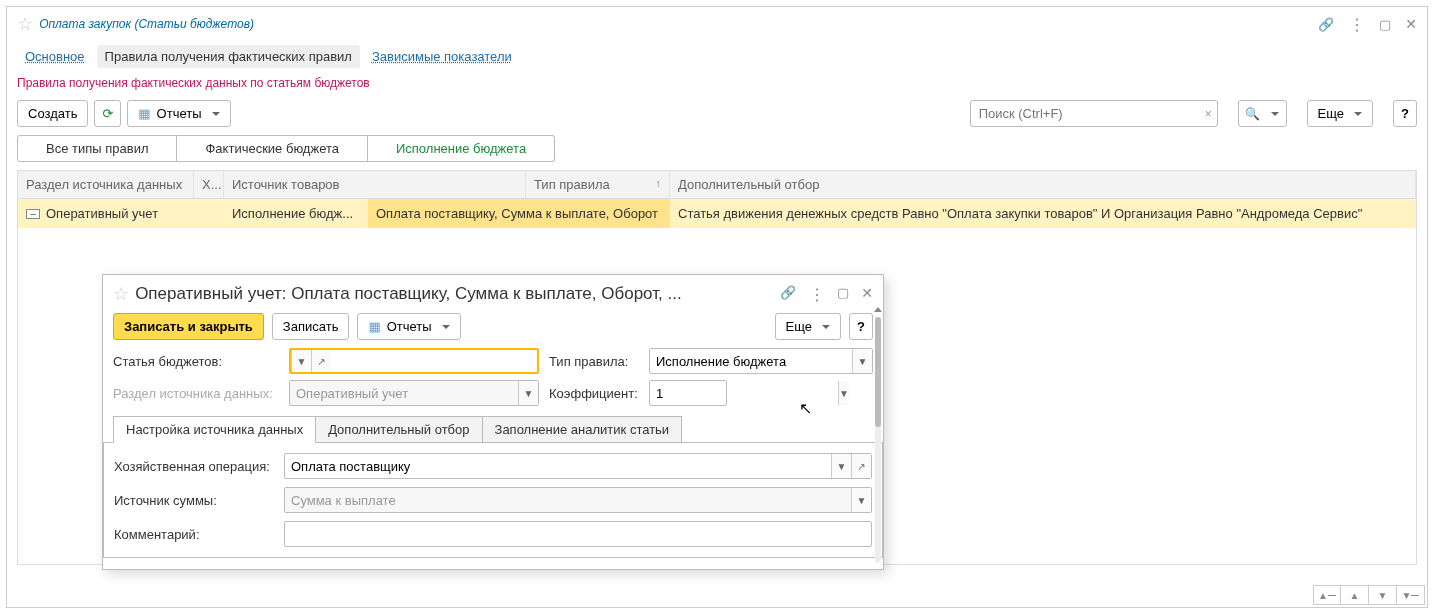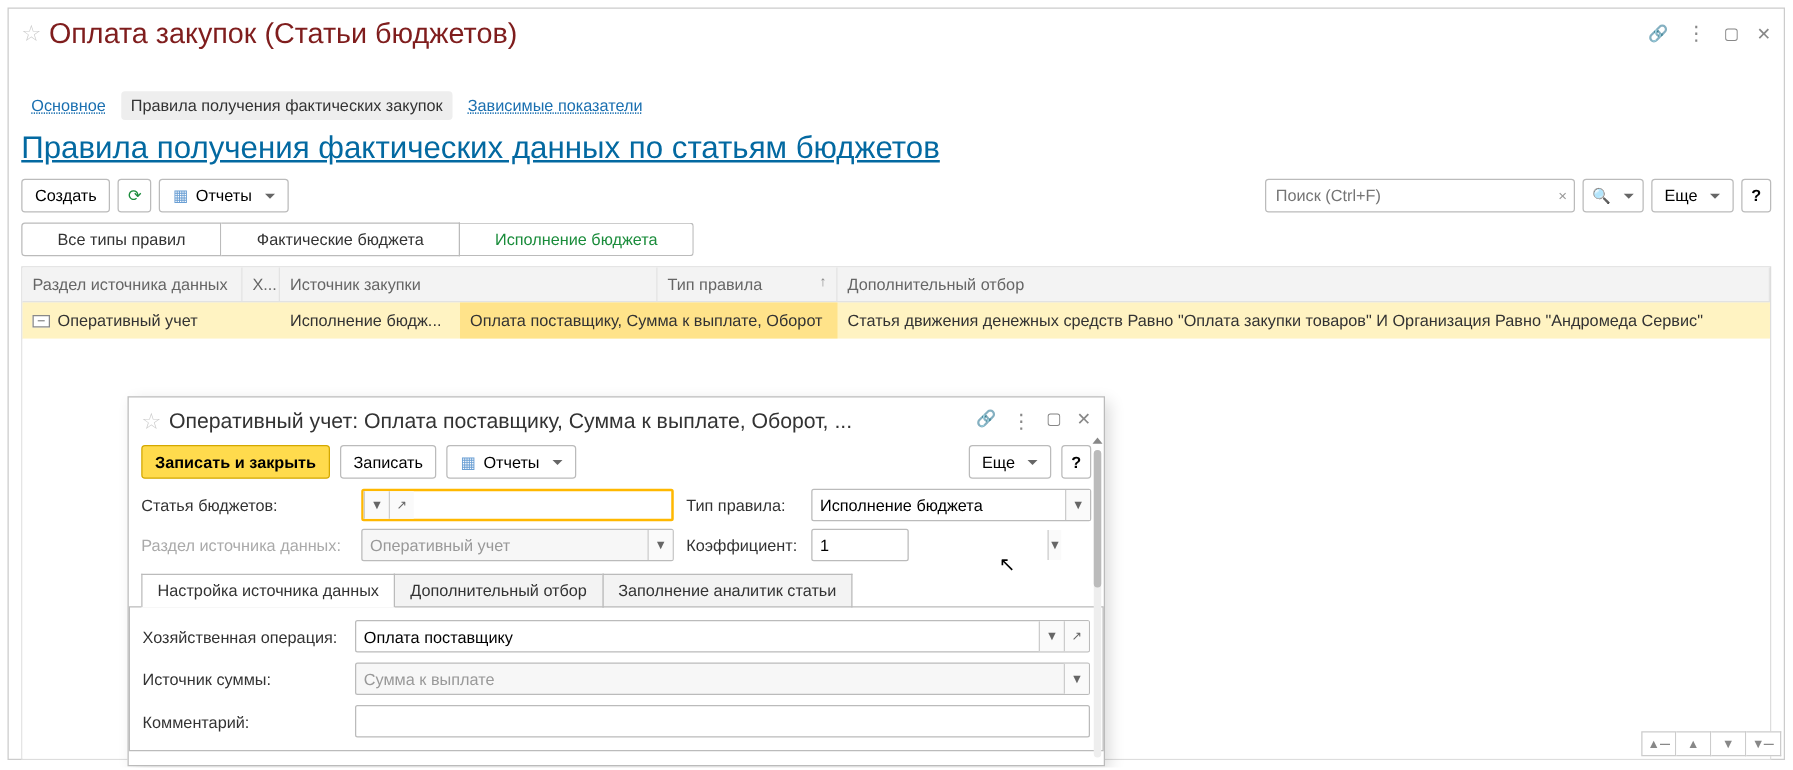--- a/index.html
+++ b/index.html
@@ -1,33 +1,33 @@
 <!DOCTYPE html>
 <html><head>
 <meta charset="utf-8">
 <style>
   * { box-sizing: border-box; font-family: Arial, sans-serif; }
   body { margin: 0; padding: 6px; background: #fff; font-size: 13px; color: #333; }
   .window { border: 1px solid #ccc; width: 1422px; height: 602px; position: relative; background:#fff;}
   .titlebar { display:flex; align-items:center; padding: 6px 10px; }
   .star { color:#ccc; font-size:18px; margin-right:6px; cursor:default;}
-  .title { color:#7f1d1d; font-size:23px; flex:1;}
+  .title { color:#0369a1; font-size:12px; flex:1;font-style:italic;}
   .title-icons { display:flex; gap:14px; align-items:center; color:#888;}
   .title-icons span { cursor:pointer; }
-  .nav-tabs { display:flex; gap:4px; padding: 4px 10px 8px 10px; font-size:13px;margin-top:23px;}
+  .nav-tabs { display:flex; gap:4px; padding: 4px 10px 8px 10px; font-size:13px;}
   .nav-tabs a { text-decoration:none; padding:4px 8px; }
   .nav-tabs .link { color:#1a6fb0; text-decoration:underline dotted; }
   .nav-tabs .active { background:#eee; color:#333; border-radius:3px;}
-  .page-sub { color:#0369a1; font-size:25px; padding: 0 10px 10px 10px; text-decoration: underline;}
+  .page-sub { color:#be185d; font-size:12px; padding: 0 10px 10px 10px;}
   .toolbar { display:flex; align-items:center; padding:0 10px 8px 10px; gap:6px;}
   .btn { border:1px solid #bbb; background:#fff; padding:5px 10px; border-radius:3px; cursor:pointer; font-size:13px; display:inline-flex; align-items:center; gap:6px;}
   .btn.icon-only { padding:5px 7px;}
   .btn.yellow { background:#ffdb4d; border-color:#d4a800; font-weight:bold;}
   .btn-drop::after { content:""; display:inline-block; border-top:4px solid #666; border-left:4px solid transparent; border-right:4px solid transparent; margin-left:4px;}
-  .toolbar-right { margin-left:auto; display:flex; gap:6px; align-items:center;}
+  .toolbar-right { margin-left:auto; display:flex; gap:20px; align-items:center;}
   .search-wrap { position:relative; }
   .search-input { width:248px; padding:5px 24px 5px 8px; border:1px solid #bbb; border-radius:3px; font-size:13px; color:#999;}
   .clear-x { position:absolute; right:6px; top:50%; transform:translateY(-50%); color:#999; cursor:pointer; font-size:12px;}
   .filter-tabs { display:flex; gap:0; padding: 0 10px 8px 10px;}
   .filter-tabs .ftab { border:1px solid #bbb; padding:5px 28px; background:#fff; cursor:pointer; font-size:13px;}
   .filter-tabs .ftab:first-child { border-radius:3px 0 0 3px;}
   .filter-tabs .ftab:nth-child(2) { border-left:none; }
   .filter-tabs .ftab:nth-child(3) { border-left:none; border-radius:0 3px 3px 0; color:#1a8c3b;}
   .grid { margin:0 10px; border:1px solid #ddd; }
   .grid-head { display:flex; background:#f3f3f3; border-bottom:1px solid #ddd; font-size:13px; color:#666;}
@@ -90,21 +90,21 @@
     <div class="title-icons">
       <span class="ic-link"></span>
       <span class="ic-dots"></span>
       <span class="ic-max"></span>
       <span class="ic-close"></span>
     </div>
   </div>
 
   <div class="nav-tabs">
     <a href="#" class="link">Основное</a>
-    <a href="#" class="active">Правила получения фактических закупок</a>
+    <a href="#" class="active">Правила получения фактических правил</a>
     <a href="#" class="link">Зависимые показатели</a>
   </div>
 
   <div class="page-sub">Правила получения фактических данных по статьям бюджетов</div>
 
   <div class="toolbar">
     <button class="btn">Создать</button>
     <button class="btn icon-only">
         <span class="ic-refresh"></span>
       </button>
@@ -130,21 +130,21 @@
   <div class="filter-tabs">
     <div class="ftab">Все типы правил</div>
     <div class="ftab">Фактические бюджета</div>
     <div class="ftab">Исполнение бюджета</div>
   </div>
 
   <div class="grid">
     <div class="grid-head">
       <div class="col col1">Раздел источника данных</div>
       <div class="col col2">Х...</div>
-      <div class="col col3">Источник закупки</div>
+      <div class="col col3">Источник товаров</div>
       <div class="col col4">
           <span>Тип правила</span>
           <span class="sort-arrow">↑</span>
         </div>
       <div class="col col5">Дополнительный отбор</div>
     </div>
     <div class="grid-row selected">
       <div class="cell cell1">
           <span class="minus-icon">–</span>
           <span>Оперативный учет</span>

